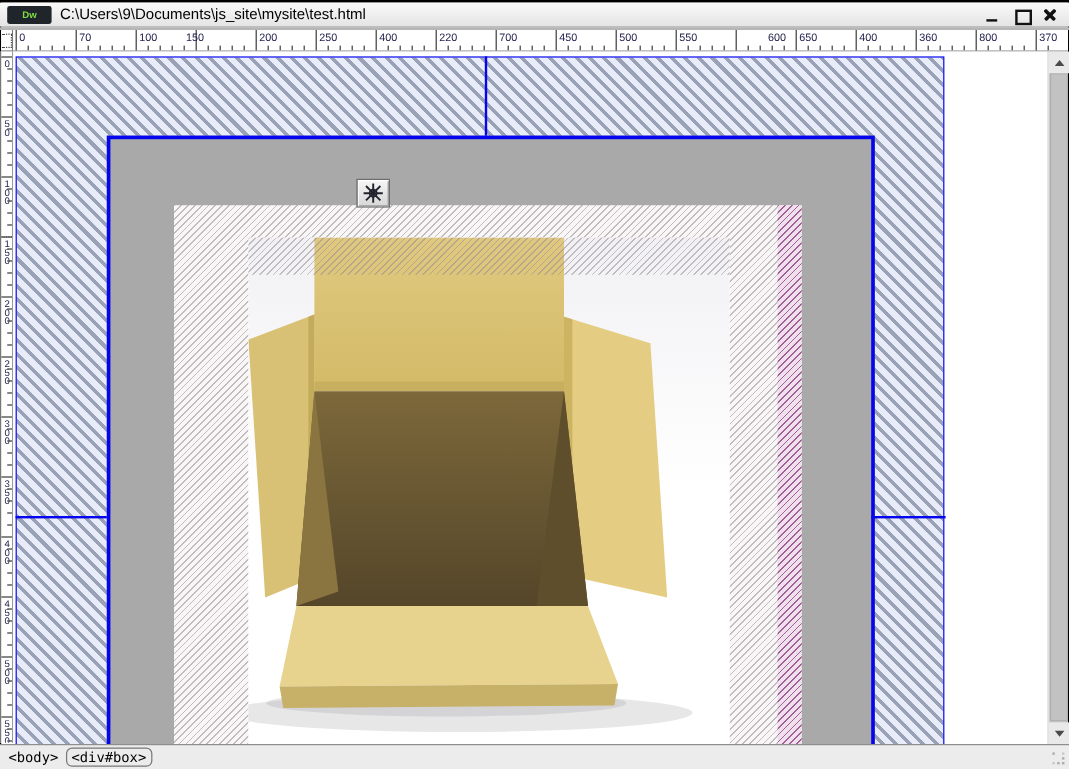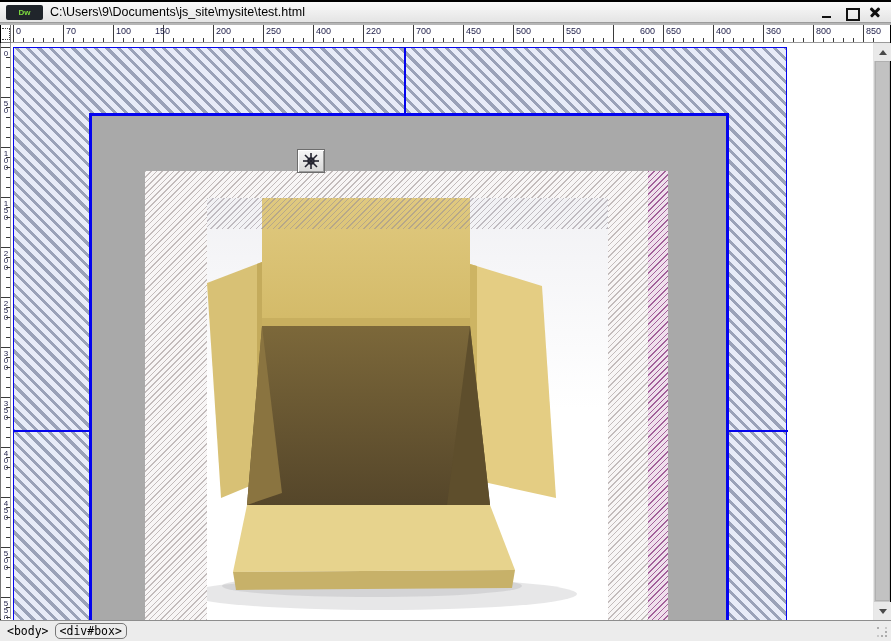--- a/index.html
+++ b/index.html
@@ -246,21 +246,21 @@
       <div class="htick" style="left: 772px;"></div>
       <div class="htick" style="left: 782px;"></div>
       <div class="htick" style="left: 792px;"></div>
       <div class="htick major" style="left: 802px;"></div>
       <div class="hlabel" style="left: 805px;">800</div>
       <div class="htick" style="left: 812px;"></div>
       <div class="htick" style="left: 822px;"></div>
       <div class="htick" style="left: 832px;"></div>
       <div class="htick" style="left: 842px;"></div>
       <div class="htick major" style="left: 852px;"></div>
-      <div class="hlabel" style="left: 855px;">850</div>
+      <div class="hlabel" style="left: 855px;">370</div>
       <div class="htick" style="left: 862px;"></div>
     </div>
   <div id="v-ruler">
     <div class="vruler-pos-mark" style="top:154px;"></div>
   <div class="vtick major" style="top: 4px;"></div>
       <div class="vlabel" style="top: 7px;">0</div>
       <div class="vtick" style="top: 14px;"></div>
       <div class="vtick" style="top: 24px;"></div>
       <div class="vtick" style="top: 34px;"></div>
       <div class="vtick" style="top: 44px;"></div>

